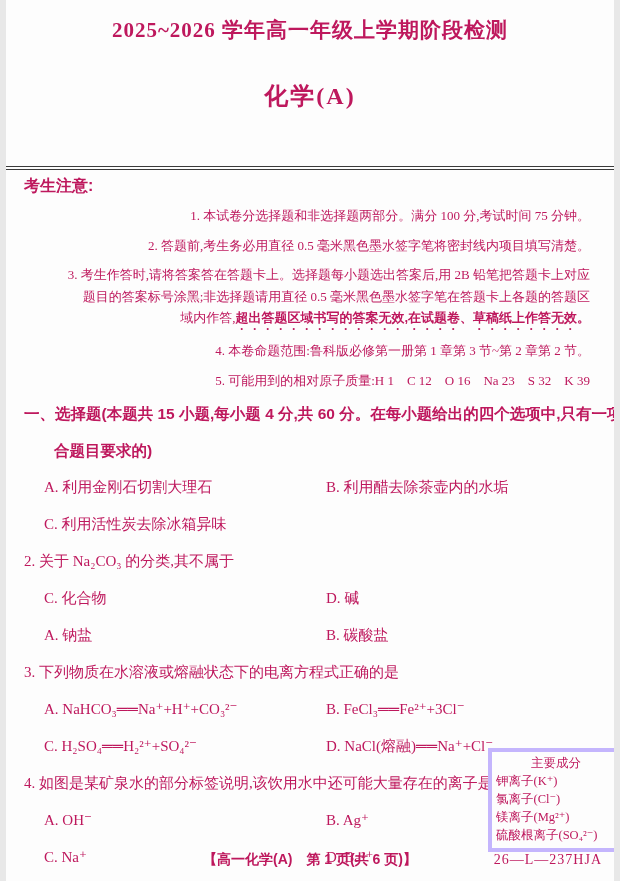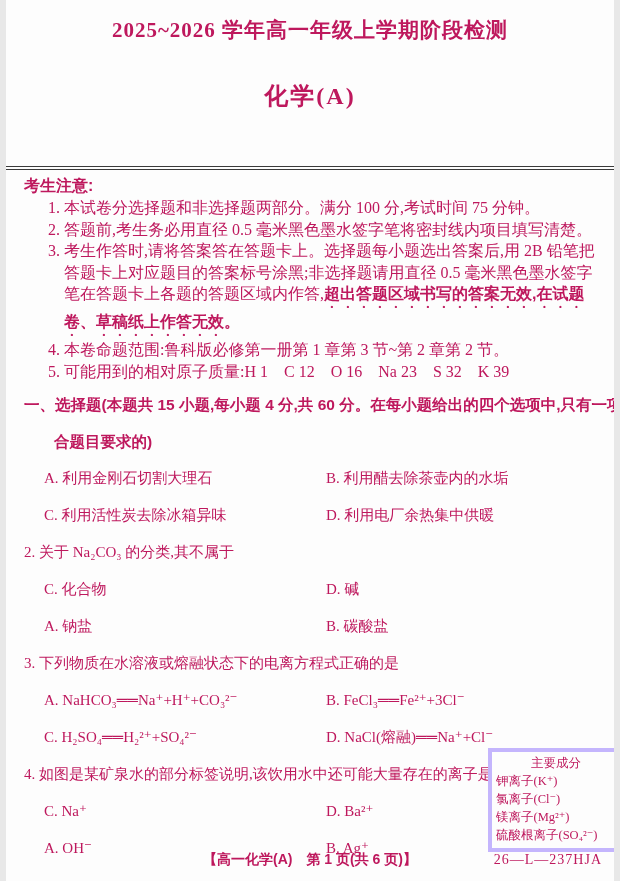--- a/index.html
+++ b/index.html
@@ -34,23 +34,23 @@
     border-top:1.6px solid #3a3a3a;
     border-bottom:1px solid #3a3a3a;
   }
   
   .notice{margin:5px 16px 0 18px;}
   .notice-heading{
     font-family:"Liberation Sans","DejaVu Sans",sans-serif;
     font-weight:700;font-size:16px;line-height:22px;
   }
   .note{
-    margin:0;
-    font-size:16px;line-height:21.5px;
-    padding-left:40px;text-indent:-16px;
+    margin:8px;
+    font-size:13px;line-height:21.5px;
+    padding-left:40px;text-indent:-16px;text-align:right;
   }
   .note-nowrap{white-space:nowrap;}
   .note-bold{
     font-family:"Liberation Sans","DejaVu Sans",sans-serif;
     font-weight:700;
     text-emphasis:filled dot;
     -webkit-text-emphasis:filled dot;
     text-emphasis-position:under right;
     -webkit-text-emphasis-position:under right;
   }
@@ -133,21 +133,20 @@
 
   <div class="questions">
 
     <div>
       <div class="optrow">
         <span>A. 利用金刚石切割大理石</span>
         <span class="opt-b">B. 利用醋去除茶壶内的水垢</span>
       </div>
       <div class="optrow">
         <span>C. 利用活性炭去除冰箱异味</span>
-        <span class="opt-b">D. 利用电厂余热集中供暖</span>
       </div>
     </div>
 
     <div>
       <div class="stem">2. 关于 Na₂CO₃ 的分类,其不属于</div>
       <div class="optrow">
         <span>C. 化合物</span>
         <span class="opt-b">D. 碱</span>
       </div>
       <div class="optrow">
@@ -164,26 +163,26 @@
       </div>
       <div class="optrow">
         <span>C. H₂SO₄══H₂²⁺+SO₄²⁻</span>
         <span class="opt-b">D. NaCl(熔融)══Na⁺+Cl⁻</span>
       </div>
     </div>
 
     <div>
       <div class="stem">4. 如图是某矿泉水的部分标签说明,该饮用水中还可能大量存在的离子是</div>
       <div class="optrow">
+        <span>A. OH⁻</span>
+        <span class="opt-b">B. Ag⁺</span>
+      </div>
+      <div class="optrow">
         <span>C. Na⁺</span>
         <span class="opt-b">D. Ba²⁺</span>
-      </div>
-      <div class="optrow">
-        <span>A. OH⁻</span>
-        <span class="opt-b">B. Ag⁺</span>
       </div>
     </div>
 
   </div>
 
   <div class="label-box">
     <div class="label-box-title">主要成分</div>
     <div>钾离子(K⁺)</div>
     <div>氯离子(Cl⁻)</div>
     <div>镁离子(Mg²⁺)</div>

